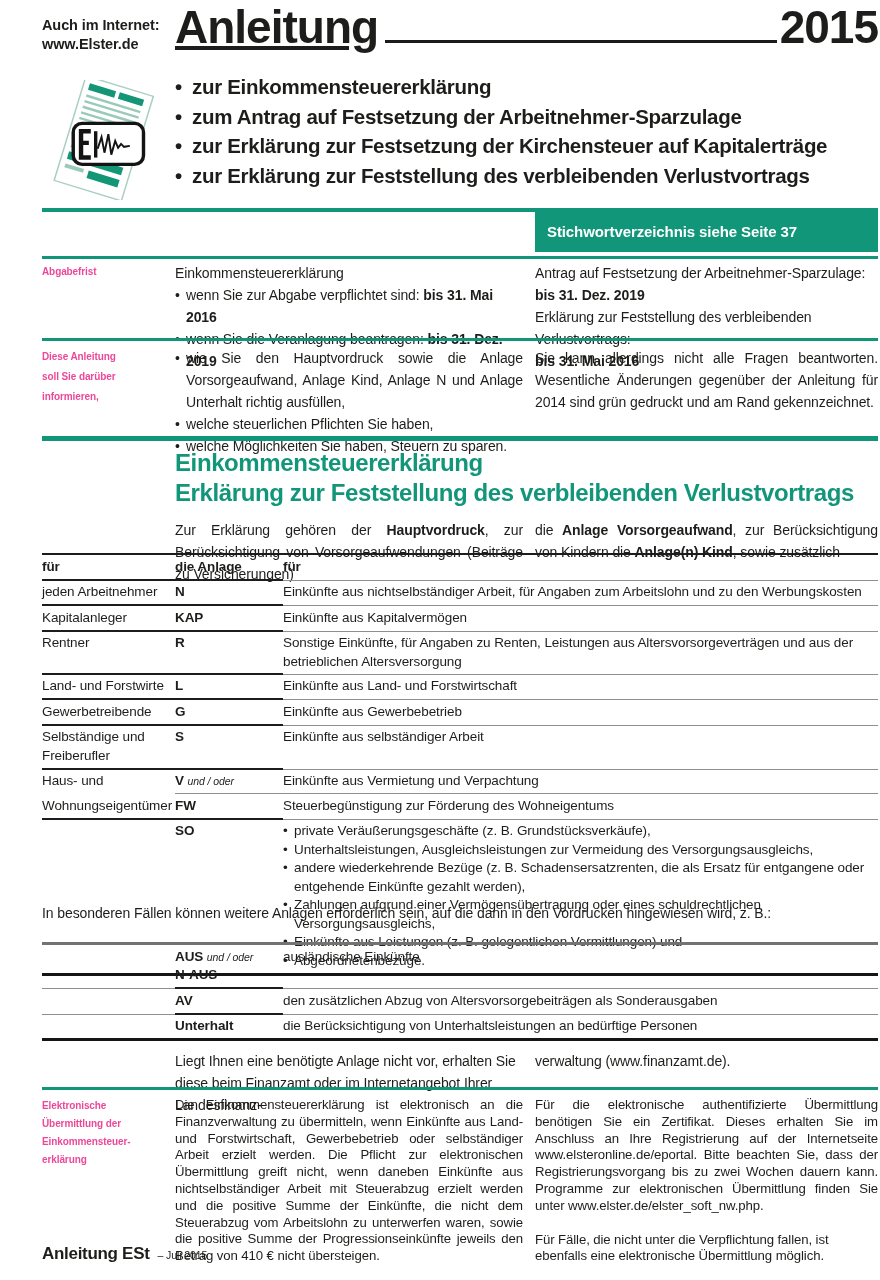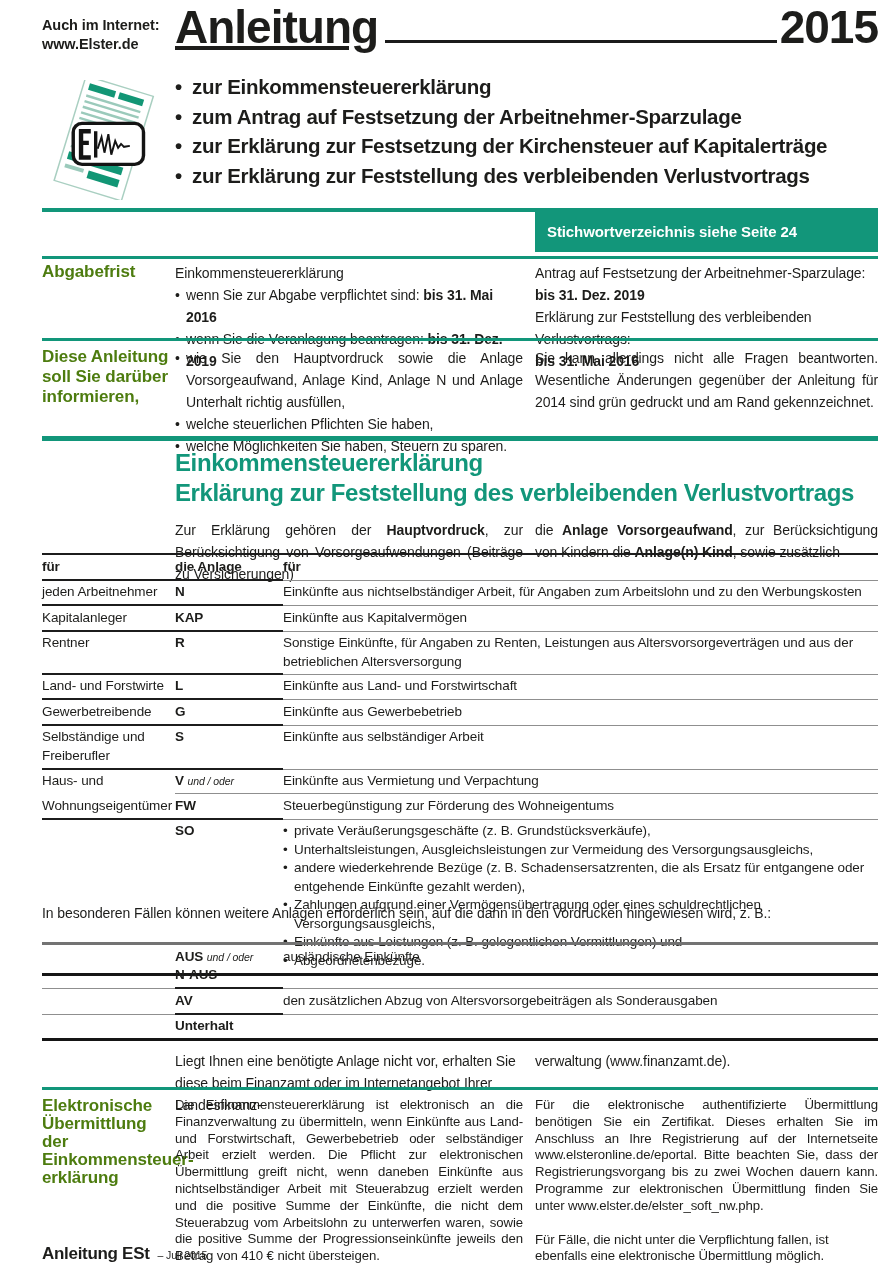--- a/index.html
+++ b/index.html
@@ -9,21 +9,21 @@
     position:relative; width:880px; height:1280px; margin:0 auto;
     background:#ffffff; overflow:hidden; letter-spacing:-0.1px;
   }
   .bold { font-weight:bold; }
   .just { text-align:justify; }
   .rule-green { position:absolute; left:42px; width:836px; background:#12967A; }
   .band { position:absolute; left:42px; width:836px; }
   
   .grid3 { display:grid; grid-template-columns:133px 360px 1fr; }
   .grid3 .mid { padding-right:12px; }
-  .label { color:#4d7c0f; font-weight:bold; font-size:17px; line-height:20px; }
+  .label { color:#ec4899; font-weight:bold; font-size:10px; line-height:20px; }
   
   .internet-note { position:absolute; top:16px; left:0; font-size:14.5px; font-weight:bold; line-height:19px; }
   .title-row { position:absolute; top:2px; left:133px; right:0; display:flex; align-items:flex-end; }
   .doc-title { font-size:46px; font-weight:bold; letter-spacing:-1px; line-height:50px;text-decoration:underline; }
   .title-rule { flex:1; border-bottom:3.5px solid #1b1b1b; margin:0 3px 9px 7px; }
   .doc-year { font-size:46px; font-weight:bold; letter-spacing:-1px; line-height:50px; }
   .header-body { position:absolute; top:66px; left:0; right:0; display:flex; }
   .logo-box { width:133px; flex:0 0 133px; padding-top:14px; }
   .h-bullets { list-style:none; padding-top:6px; }
   .h-bullets li { position:relative; padding-left:17px; font-size:20.5px; font-weight:bold; line-height:29.5px; letter-spacing:-0.3px; }
@@ -107,21 +107,21 @@
         <li><span class="marker">•</span><span>zur Einkommensteuererklärung</span></li>
         <li><span class="marker">•</span><span>zum Antrag auf Festsetzung der Arbeitnehmer-Sparzulage</span></li>
         <li><span class="marker">•</span><span>zur Erklärung zur Festsetzung der Kirchensteuer auf Kapitalerträge</span></li>
         <li><span class="marker">•</span><span>zur Erklärung zur Feststellung des verbleibenden Verlustvortrags</span></li>
       </ul>
     </div>
   </div>
 
   <div class="rule-green" style="top:208px;height:4px;"></div>
   <div class="index-banner">
-    <span>Stichwortverzeichnis siehe Seite 24</span>
+    <span>Stichwortverzeichnis siehe Seite 37</span>
   </div>
   <div class="rule-green" style="top:256px;height:3px;"></div>
 
   <div class="band grid3 body-txt" style="top:262px;">
     <div class="label">Abgabefrist</div>
     <div class="mid">
       <div>Einkommensteuererklärung</div>
       <div class="b-item">
         <span class="marker">•</span><span>wenn Sie zur Abgabe verpflichtet sind: </span><span class="bold">bis 31. Mai 2016</span>
       </div>
@@ -244,20 +244,21 @@
         <div class="t-cell bb-thin">ausländische Einkünfte</div>
       </div>
       <div class="t-row">
         <div class="t-cell bb-thin"></div>
         <div class="t-cell bb-dark code">AV</div>
         <div class="t-cell bb-thin">den zusätzlichen Abzug von Altersvorsorgebeiträgen als Sonderausgaben</div>
       </div>
       <div class="t-row">
         <div class="t-cell"></div>
         <div class="t-cell code">Unterhalt</div>
+        <div class="t-cell">die Berücksichtigung von Unterhaltsleistungen an bedürftige Personen</div>
       </div>
     </div>
     <div class="grid3 body-txt" style="margin-top:9px;">
       <div></div>
       <div class="mid">Liegt Ihnen eine benötigte Anlage nicht vor, erhalten Sie diese beim Finanzamt oder im Internetangebot Ihrer Landesfinanz-</div>
       <div>verwaltung (www.finanzamt.de).</div>
     </div>
   </div>
 
   <div class="rule-green" style="top:1087px;height:3px;"></div>

